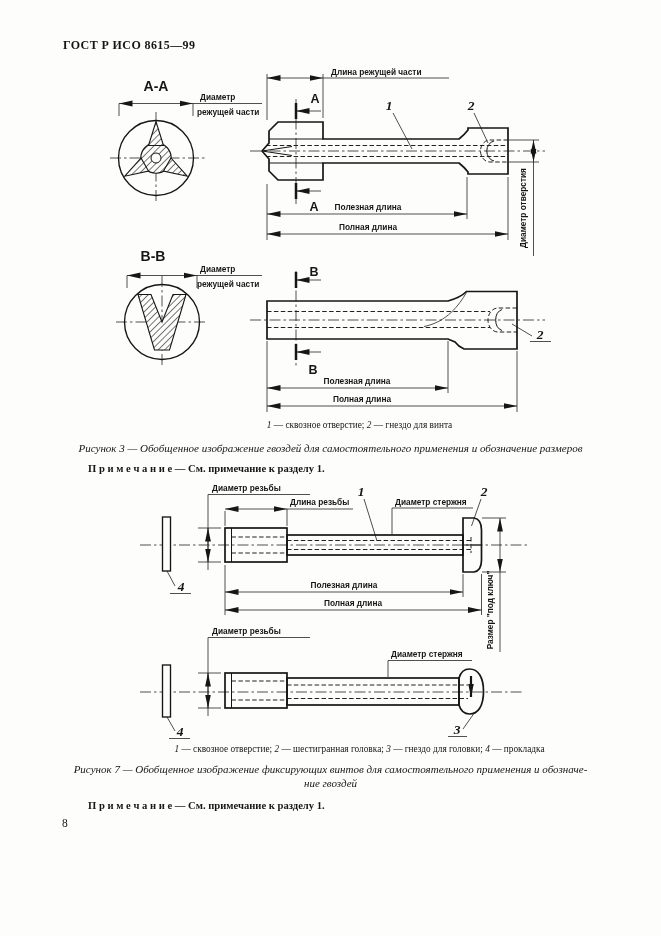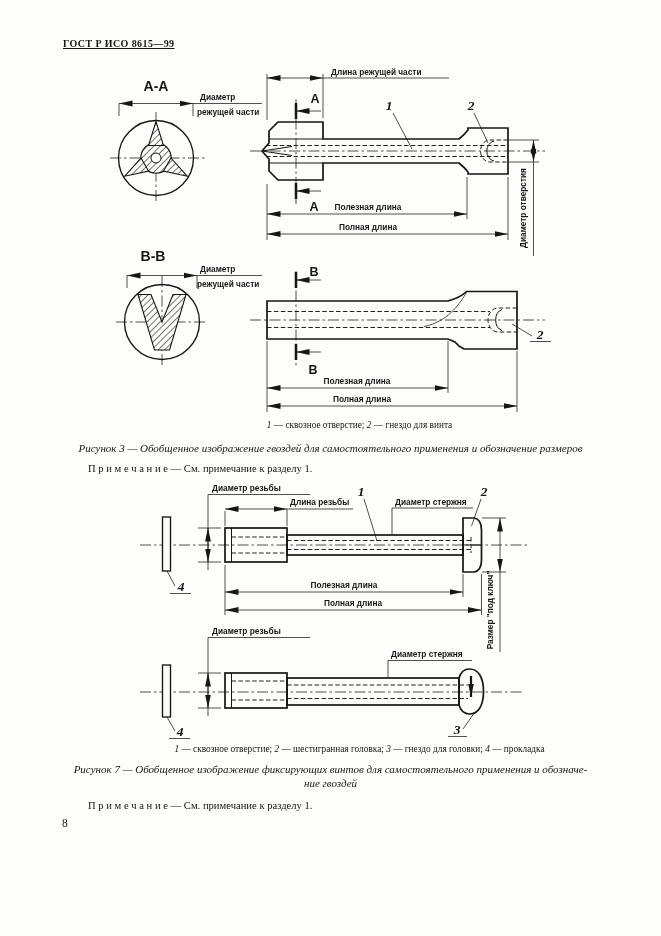--- a/index.html
+++ b/index.html
@@ -2,26 +2,26 @@
 <html><head>
 <meta charset="utf-8">
 <style>
   html,body{margin:0;padding:0;}
   body{
     width:661px;height:936px;position:relative;overflow:hidden;
     background:#fdfdfb;color:#161616;
     font-family:"Liberation Serif",serif;
   }
   .abs{position:absolute;}
-  .header{font-weight:bold;font-size:10px;letter-spacing:.4px;text-decoration:underline;}
+  .header{font-weight:bold;font-size:12px;letter-spacing:.4px;}
   .centerline-text{left:0;width:661px;text-align:center;}
   .legend{font-size:9.3px;padding-left:29px;}
   .legend .refnum{font-style:italic;}
   .caption{font-size:11px;font-style:italic;}
-  .note{font-size:10.6px;}
+  .note{font-size:10.6px;font-weight:bold;}
   .pageno{font-size:11.5px;}
   svg{position:absolute;left:0;top:0;}
   .o{fill:none;stroke:#161616;stroke-width:1.7;stroke-linejoin:miter;}
   .m2{fill:#fdfdfb;stroke:#161616;stroke-width:1.35;}
   .mo{fill:none;stroke:#161616;stroke-width:1.35;}
   .m{fill:none;stroke:#161616;stroke-width:1.0;}
   .t{fill:none;stroke:#161616;stroke-width:.75;}
   .d{fill:none;stroke:#161616;stroke-width:.95;stroke-dasharray:4.5 2.4;}
   .c{fill:none;stroke:#161616;stroke-width:.75;stroke-dasharray:11 3 2.5 3;}
   .b{fill:none;stroke:#161616;stroke-width:2.5;}

